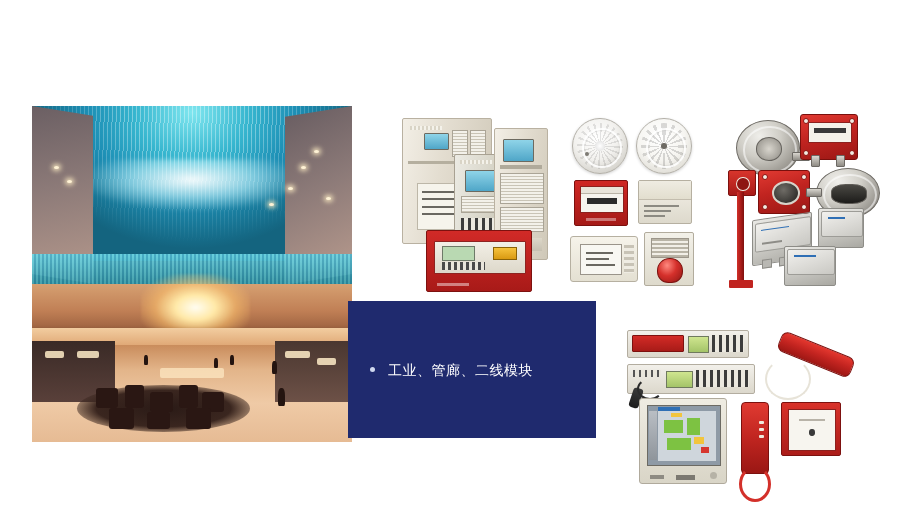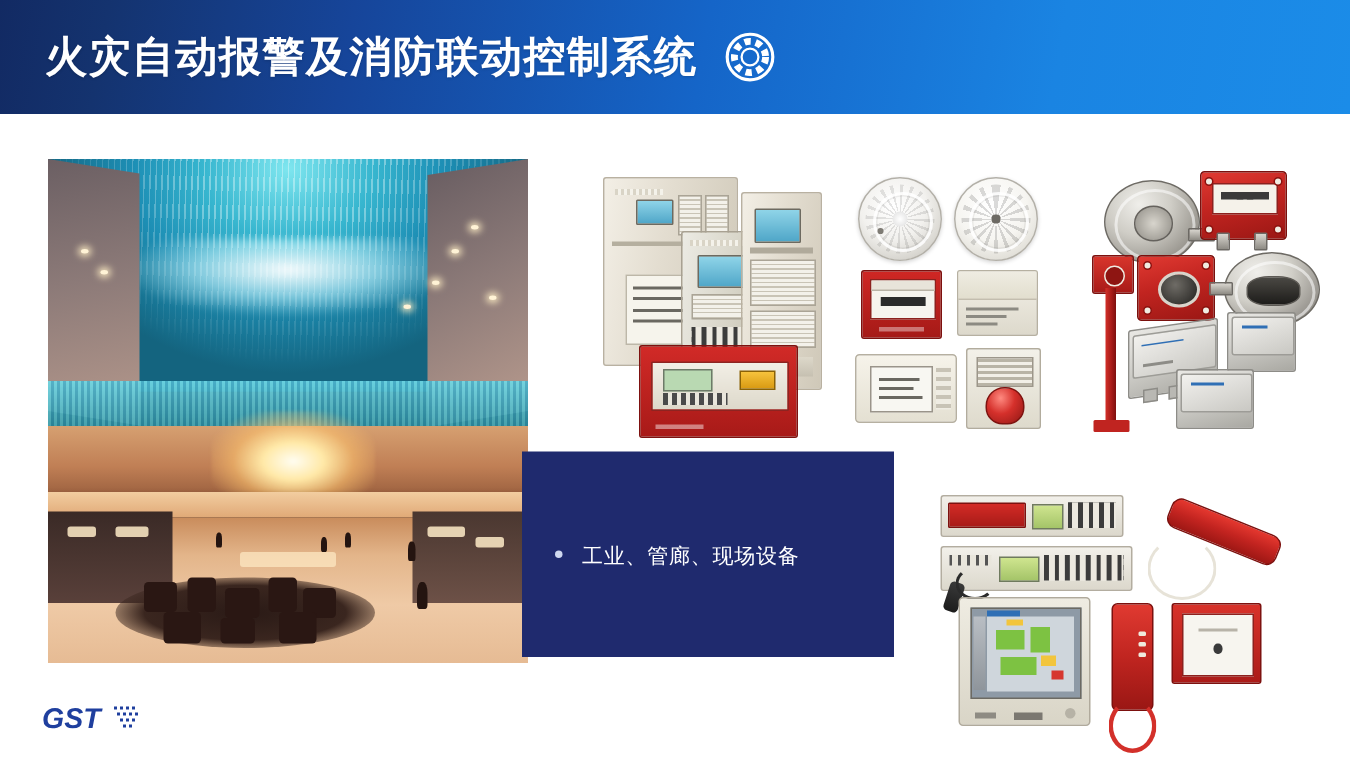--- a/index.html
+++ b/index.html
@@ -266,30 +266,20 @@
 
   
   .logo{position:absolute;left:28px;top:466px;width:92px;height:26px;display:flex;align-items:center;}
   .logo svg{display:block;}
 </style>
 </head>
 <body>
 
 <div class="slide">
 
-  <div class="header">
-    <div class="header-title">火灾自动报警及消防联动控制系统</div>
-    <div class="header-icon">
-      <svg viewBox="0 0 34 34" aria-hidden="true">
-        <circle cx="17" cy="17" r="15.2" fill="none" stroke="#ffffff" stroke-width="2.1"></circle>
-        <circle cx="17" cy="17" r="10.4" fill="none" stroke="#ffffff" stroke-width="4.6" stroke-dasharray="4.2 3.3"></circle>
-        <circle cx="17" cy="17" r="5.6" fill="none" stroke="#ffffff" stroke-width="1.5"></circle>
-      </svg>
-    </div>
-  </div>
 
   <div class="photo">
     <div class="photo-inner">
       <div class="ph-ceiling">
         <div class="ph-ceiling-strands"></div>
         <div class="ph-ceiling-glow"></div>
       </div>
       <div class="ph-soffit-l"></div>
       <div class="ph-soffit-r"></div>
 
@@ -329,21 +319,21 @@
       <div class="ph-person" style="left:75%;top:76%;width:5px;height:13px"></div>
       <div class="ph-person" style="left:62%;top:74%;width:4px;height:10px"></div>
       <div class="ph-person" style="left:57%;top:75%;width:4px;height:10px"></div>
       <div class="ph-person" style="left:35%;top:74%;width:4px;height:10px"></div>
     </div>
   </div>
 
   <div class="bullets">
     <div class="bullet-row">
       <span class="bullet-dot"></span>
-      <span class="bullet-text">工业、管廊、现场设备</span>
+      <span class="bullet-text">工业、管廊、二线模块</span>
     </div>
   </div>
 
   <div class="pgroup panels">
 
     <div class="cab cab-body" style="left:4px;top:6px;width:88px;height:124px;">
       <div class="ledrow" style="left:8%;top:6%;width:36%;height:3%"></div>
       <div class="lcd" style="left:24%;top:11%;width:26%;height:12%"></div>
       <div class="ledcol" style="left:56%;top:9%;width:16%;height:20%"></div>
       <div class="ledcol" style="left:76%;top:9%;width:16%;height:20%"></div>
@@ -532,36 +522,14 @@
     <div style="position:absolute;left:114px;top:136px;width:26px;height:30px;border:3px solid #d3302a;border-radius:50%;border-top-color:transparent;"></div>
 
     <div class="jackbox" style="left:156px;top:72px;width:58px;height:52px;">
       <div class="jackbox-face">
         <div class="jackbox-txt"></div>
         <div class="jackbox-hole"></div>
       </div>
     </div>
   </div>
 
-  <div class="logo">
-    <svg width="92" height="26" viewBox="0 0 92 26" aria-hidden="true">
-      <g>
-        <text x="0" y="19" font-family="'Liberation Sans',sans-serif" font-size="19" font-weight="bold" font-style="italic" fill="#1f3f9e" stroke="#ffffff" stroke-width="0.9" paint-order="stroke">GST</text>
-      </g>
-      <g fill="#1f3f9e">
-        <rect x="48" y="5" width="2" height="2"></rect>
-          <rect x="52" y="5" width="2" height="2"></rect>
-        <rect x="56" y="5" width="2" height="2"></rect>
-          <rect x="60" y="5" width="2" height="2"></rect>
-        <rect x="50" y="9" width="2" height="2"></rect>
-          <rect x="54" y="9" width="2" height="2"></rect>
-        <rect x="58" y="9" width="2" height="2"></rect>
-          <rect x="62" y="9" width="2" height="2"></rect>
-        <rect x="52" y="13" width="2" height="2"></rect>
-          <rect x="56" y="13" width="2" height="2"></rect>
-        <rect x="60" y="13" width="2" height="2"></rect>
-        <rect x="54" y="17" width="2" height="2"></rect>
-          <rect x="58" y="17" width="2" height="2"></rect>
-      </g>
-    </svg>
-  </div>
 
 </div>
 
 </body></html>

